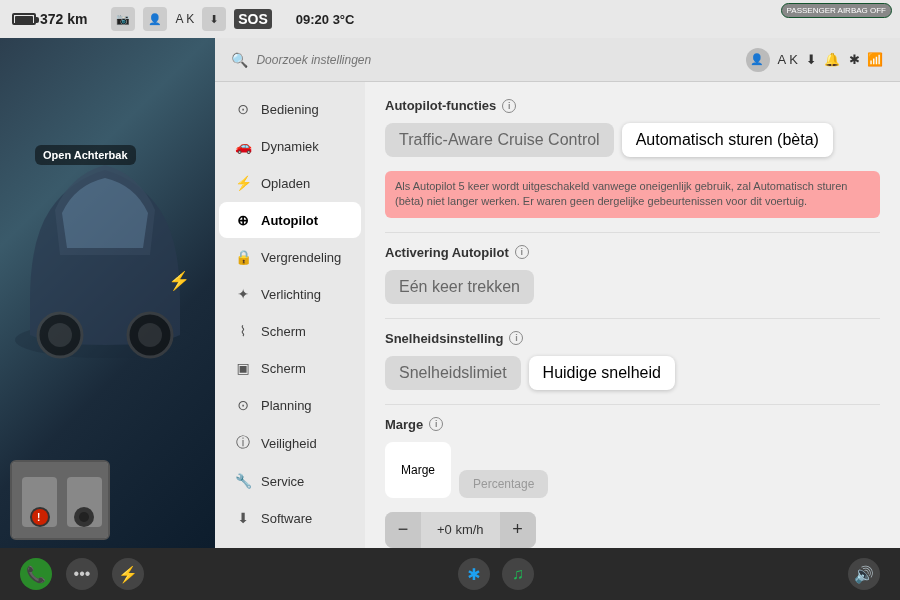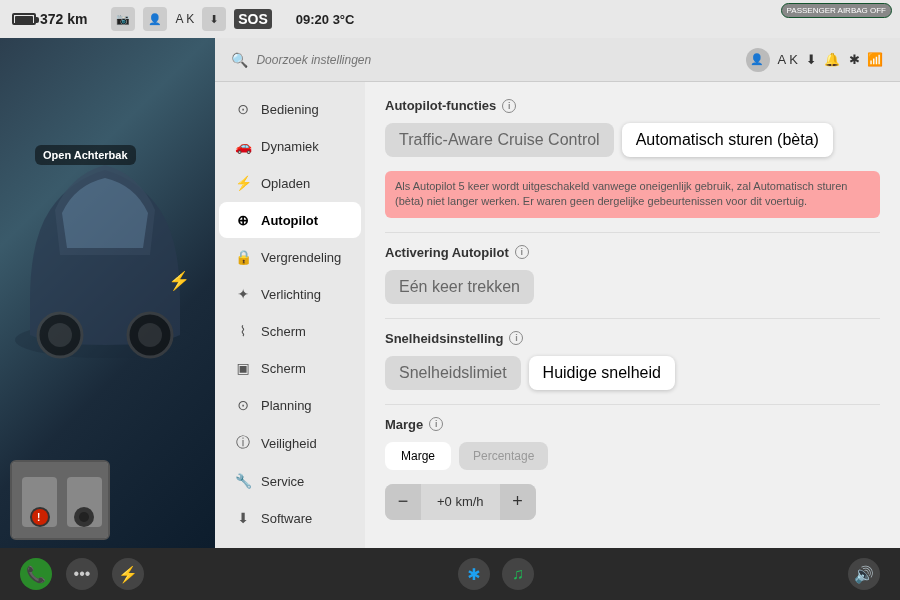--- a/index.html
+++ b/index.html
@@ -274,20 +274,21 @@
       color: #000;
     }
     .marge-input-box {
       background: #d8d8d8;
       border-radius: 8px;
       padding: 7px 14px;
       font-size: 12px;
       color: #999;
       min-width: 80px;
       text-align: right;
+      margin-top: 28px;
     }
 
     
     .speed-control {
       display: flex;
       align-items: center;
       gap: 0;
       background: #d8d8d8;
       border-radius: 8px;
       overflow: hidden;

